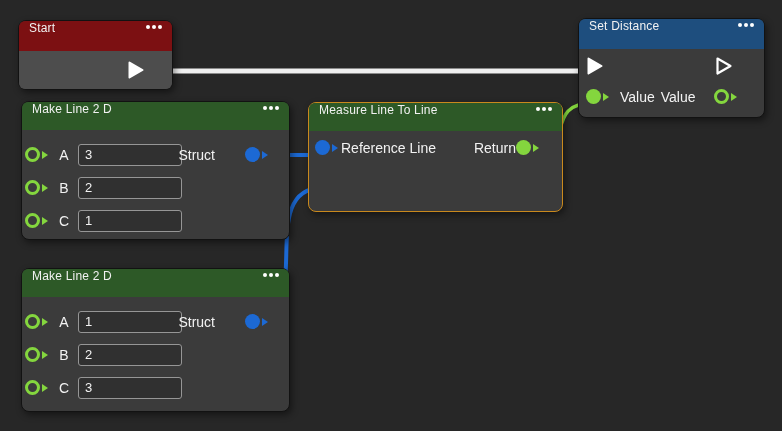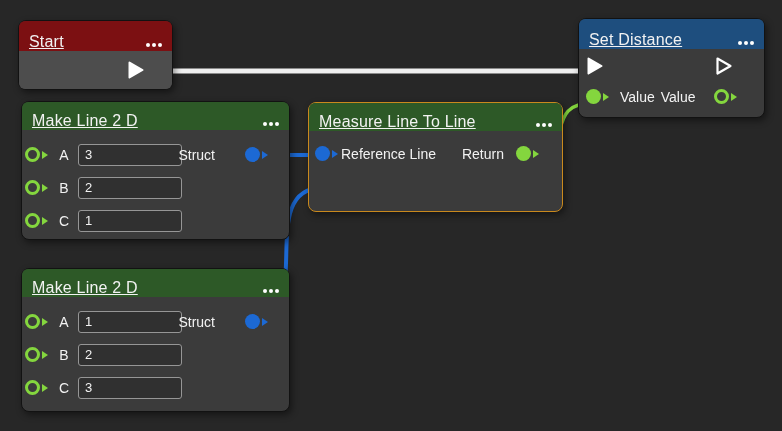--- a/index.html
+++ b/index.html
@@ -20,23 +20,23 @@
   #canvas{position:absolute;inset:0;width:782px;height:431px}
   #wires{position:absolute;left:0;top:0;z-index:0}
   .node{
     position:absolute;z-index:1;border-radius:8px;
     background:var(--node-body);
     border:1.5px solid #121212;
     box-shadow:2px 3px 7px rgba(0,0,0,.45);
   }
   .node.selected{border:1.5px solid var(--selection-orange)}
   .node-header{
-    height:30px;display:flex;align-items:flex-end;justify-content:space-between;
+    height:30px;display:flex;align-items:flex-start;justify-content:space-between;
     padding:0 10px;border-radius:6px 6px 0 0;
-    font-size:16px;letter-spacing:.2px;cursor:default;text-decoration:underline;
+    font-size:12px;letter-spacing:.2px;cursor:default;
   }
   .hdr-red{background:var(--header-red)}
   .hdr-blue{background:var(--header-blue)}
   .hdr-green{background:var(--header-green)}
   .hdr28{height:28px}
   .node-body{border-radius:0 0 6px 6px}
   .body-light{background:var(--node-body-light);border-radius:0 0 6px 6px}
   .dots{display:inline-flex;gap:2px;align-items:center;cursor:pointer;padding:4px 0}
   .dots i{width:4px;height:4px;border-radius:50%;background:#fff;display:block}
   .row{display:flex;align-items:center;font-size:14px}
@@ -71,25 +71,25 @@
   #node-make-top{top:101px}
   #node-make-bottom{top:268px;height:144px}
   .makeline .rowwrap{padding-top:8px}
   .makeline .row{height:33px;padding-left:3px;position:relative}
   .makeline .rowlabel{width:14px;text-align:center;margin-left:9px}
   .makeline .field{margin-left:7px}
   .makeline .struct-group{position:absolute;right:21px;top:0;height:33px;display:flex;align-items:center}
   .makeline .struct-group .slabel{margin-right:30px}
   
   #node-measure{left:308px;top:102px;width:255px;height:110px}
-  #node-measure .rowwrap{padding-top:6px}
+  #node-measure .rowwrap{}
   #node-measure .row{height:33px;padding:0 23px 0 6px}
   #node-measure .inlabel{margin-left:3px}
   #node-measure .spacer{flex:1}
-  #node-measure .outlabel{margin-right:12px}
+  #node-measure .outlabel{}
   .wire{fill:none}
 </style>
 </head>
 <body>
 
 <div id="canvas">
 
   <svg id="wires" width="782" height="431">
     <path class="wire" d="M 146 71 H 591" stroke="var(--wire-exec)" stroke-width="5"></path>
     <path class="wire" d="M 249 155 H 322" stroke="var(--pin-blue)" stroke-width="4"></path>

